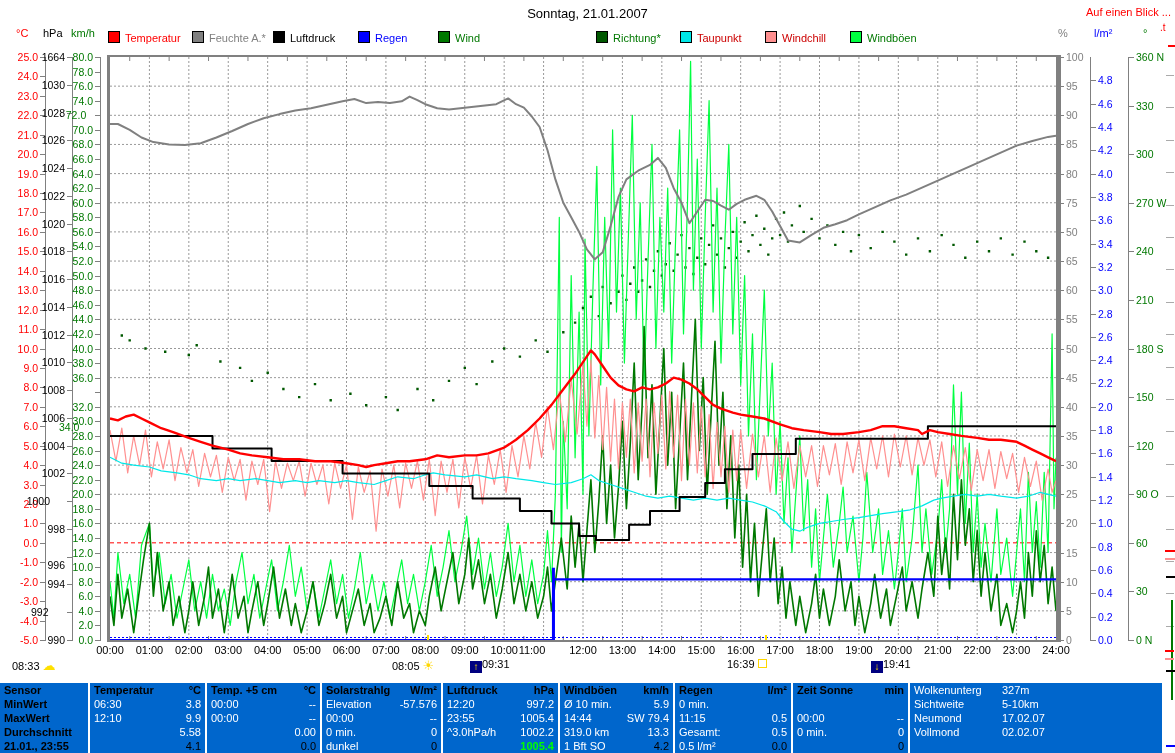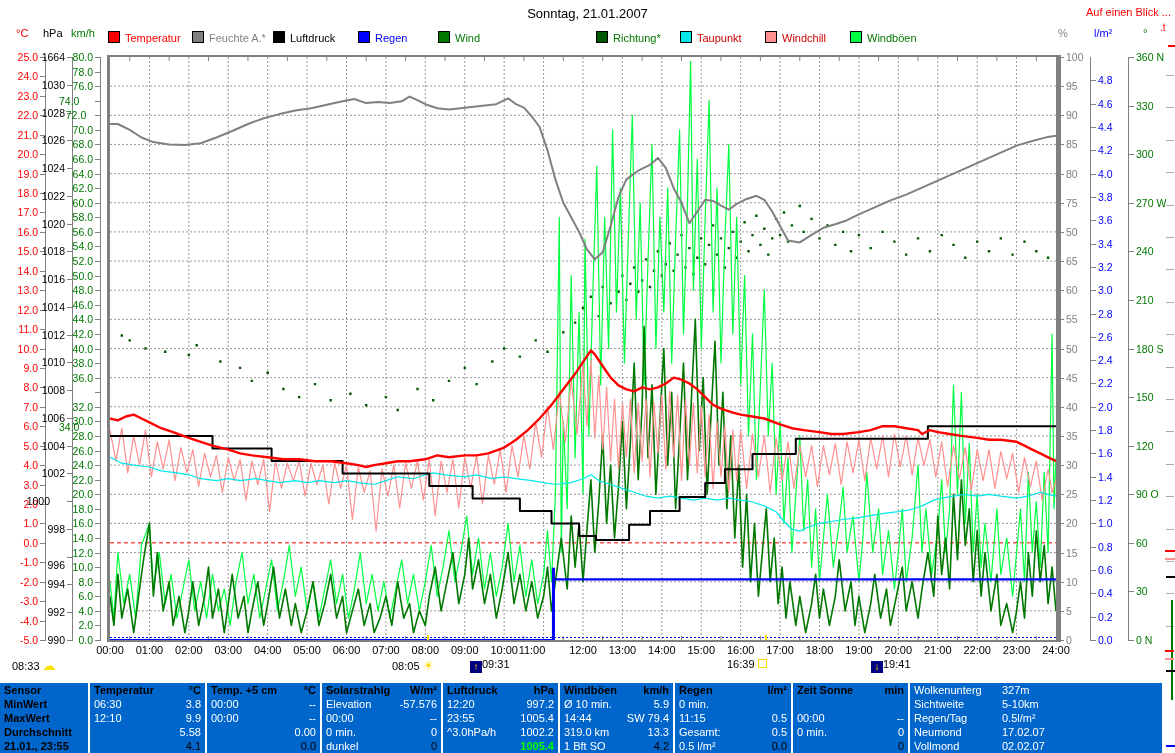--- a/index.html
+++ b/index.html
@@ -151,33 +151,33 @@
       <div class="axlab" style="top: 468.429px; color: rgb(0, 0, 0); left: 31px; width: 34px; text-align: right;">1002</div>
       <div class="tick" style="left: 67px; top: 473.429px; width: 6px;"></div>
       <div class="axlab" style="top: 496.19px; color: rgb(0, 0, 0); left: 16px; width: 34px; text-align: right;">1000</div>
       <div class="tick" style="left: 67px; top: 501.19px; width: 6px;"></div>
       <div class="axlab" style="top: 523.952px; color: rgb(0, 0, 0); left: 31px; width: 34px; text-align: right;">998</div>
       <div class="tick" style="left: 67px; top: 528.952px; width: 6px;"></div>
       <div class="axlab" style="top: 551.714px; color: rgb(0, 0, 0); left: 31px; width: 34px; text-align: right; margin-top: 8px;">996</div>
       <div class="tick" style="left: 67px; top: 556.714px; width: 6px;"></div>
       <div class="axlab" style="top: 579.476px; color: rgb(0, 0, 0); left: 31px; width: 34px; text-align: right;">994</div>
       <div class="tick" style="left: 67px; top: 584.476px; width: 6px;"></div>
-      <div class="axlab" style="top: 607.238px; color: rgb(0, 0, 0); left: 31px; width: 34px; text-align: right;">992</div>
+      <div class="axlab" style="top: 607.238px; color: rgb(0, 0, 0); left: 31px; width: 34px; text-align: left;">992</div>
       <div class="tick" style="left: 67px; top: 612.238px; width: 6px;"></div>
       <div class="axlab" style="top: 635px; color: rgb(0, 0, 0); left: 31px; width: 34px; text-align: right;">990</div>
       <div class="tick" style="left: 67px; top: 640px; width: 6px;"></div>
       <div class="axhdr" style="left: 71px; color: rgb(0, 120, 0);">km/h</div>
       <div class="vline" style="left: 100px; top: 57px; height: 583px;"></div>
       <div class="axlab" style="top: 52px; color: rgb(0, 120, 0); left: 59px; width: 34px; text-align: right;">80.0</div>
       <div class="tick" style="left: 95px; top: 57px; width: 6px;"></div>
       <div class="axlab" style="top: 66.575px; color: rgb(0, 120, 0); left: 59px; width: 34px; text-align: right;">78.0</div>
       <div class="tick" style="left: 95px; top: 71.575px; width: 6px;"></div>
       <div class="axlab" style="top: 81.15px; color: rgb(0, 120, 0); left: 59px; width: 34px; text-align: right;">76.0</div>
       <div class="tick" style="left: 95px; top: 86.15px; width: 6px;"></div>
-      <div class="axlab" style="top: 95.725px; color: rgb(0, 120, 0); left: 59px; width: 34px; ">74.0</div>
+      <div class="axlab" style="top: 95.725px; color: rgb(0, 120, 0); left: 59px; width: 34px; text-align: right;">74.0</div>
       <div class="tick" style="left: 95px; top: 100.725px; width: 6px;"></div>
       <div class="axlab" style="top: 110.3px; color: rgb(0, 120, 0); left: 59px; width: 34px; text-align: center;">72.0</div>
       <div class="tick" style="left: 95px; top: 115.3px; width: 6px;"></div>
       <div class="axlab" style="top: 124.875px; color: rgb(0, 120, 0); left: 59px; width: 34px; text-align: right;">70.0</div>
       <div class="tick" style="left: 95px; top: 129.875px; width: 6px;"></div>
       <div class="axlab" style="top: 139.45px; color: rgb(0, 120, 0); left: 59px; width: 34px; text-align: right;">68.0</div>
       <div class="tick" style="left: 95px; top: 144.45px; width: 6px;"></div>
       <div class="axlab" style="top: 154.025px; color: rgb(0, 120, 0); left: 59px; width: 34px; text-align: right;">66.0</div>
       <div class="tick" style="left: 95px; top: 159.025px; width: 6px;"></div>
       <div class="axlab" style="top: 168.6px; color: rgb(0, 120, 0); left: 59px; width: 34px; text-align: right;">64.0</div>
@@ -617,24 +617,20 @@
       <div class="tcol" style="flex: 1 1 auto; border-right: none;">
         <div class="trow" style="justify-content: flex-start;">
           <span class="tlbl" style="width: 88px;">Wolkenunterg</span>
           <span class="tval">327m</span>
         </div>
         <div class="trow" style="justify-content: flex-start;">
           <span class="tlbl" style="width: 88px;">Sichtweite</span>
           <span class="tval">5-10km</span>
         </div>
         <div class="trow" style="justify-content: flex-start;">
-          <span class="tlbl" style="width: 88px;">Regen/Tag</span>
-          <span class="tval">0.5l/m²</span>
-        </div>
-        <div class="trow" style="justify-content: flex-start;">
           <span class="tlbl" style="width: 88px;">Neumond</span>
           <span class="tval">17.02.07</span>
         </div>
         <div class="trow" style="justify-content: flex-start;">
           <span class="tlbl" style="width: 88px;">Vollmond</span>
           <span class="tval">02.02.07</span>
         </div>
       </div>
     </div>
 

